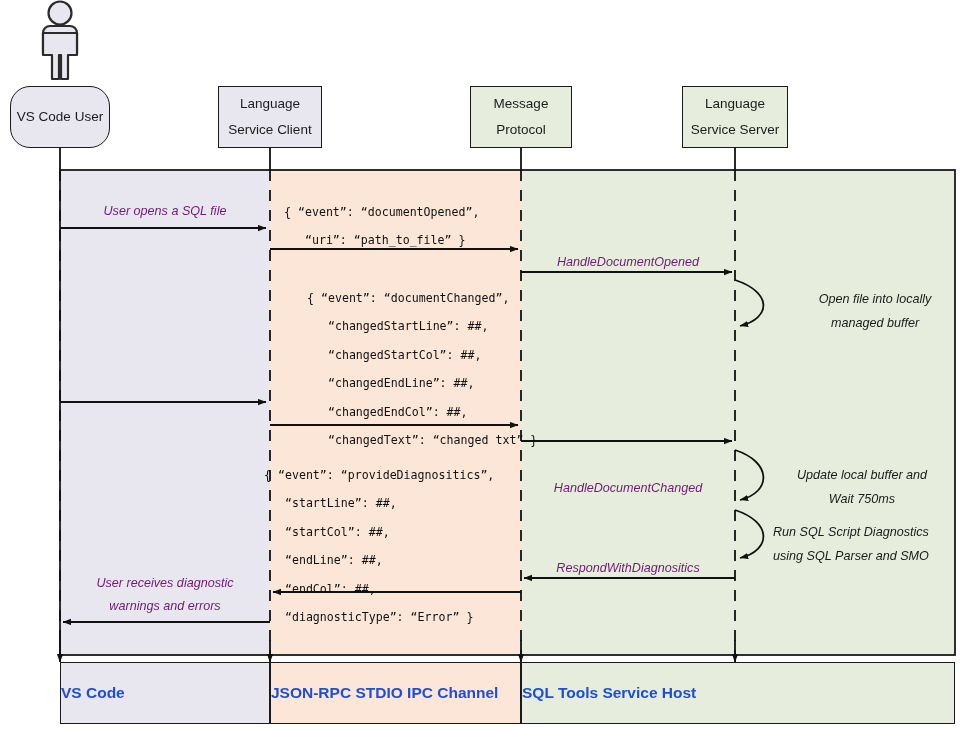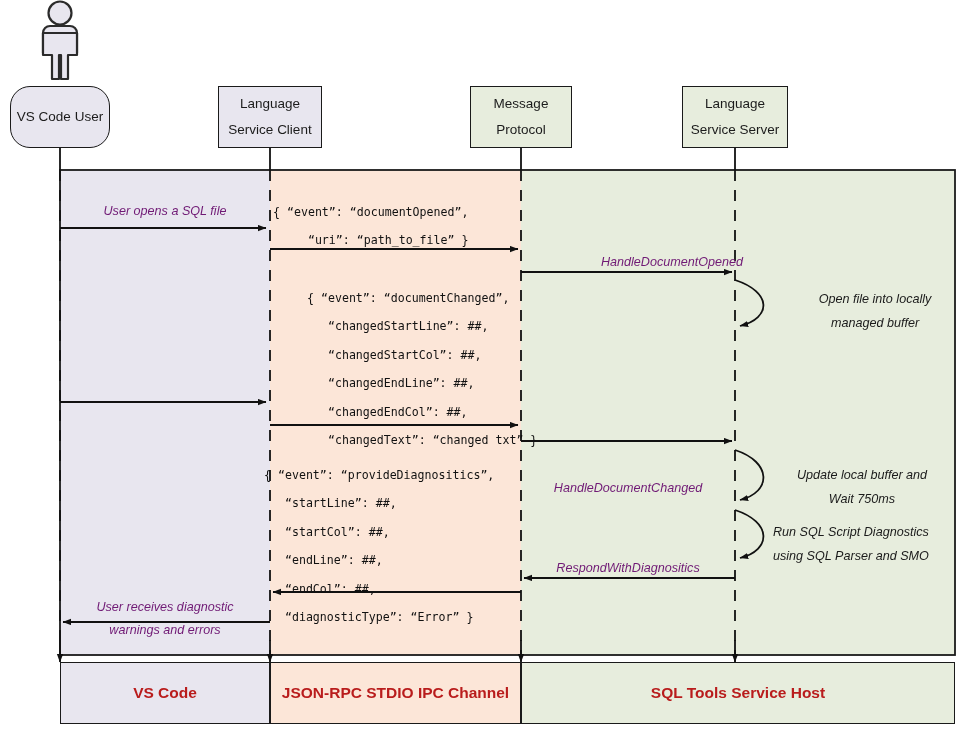--- a/index.html
+++ b/index.html
@@ -41,24 +41,23 @@
   .node-box .ln { display: block; white-space: nowrap; }
   .node-vs   { background: #e8e6ef; }
   .node-msg  { background: #e7eddd; }
 
   .bandlabel {
     position: absolute;
     box-sizing: border-box;
     border: 1.6px solid #1a1a1a;
     display: flex;
     align-items: center;
-    justify-content: center;
     font-size: 15.5px;
     font-weight: bold;
-    color: #b91c1c;
+    color: #1d4ed8;
     white-space: nowrap;
   }
   .band-purple { background: #e8e6ef; }
   .band-orange { background: #fce6d8; }
   .band-green  { background: #e7eddd; }
 
   .msg-label {
     position: absolute;
     font-style: italic;
     font-size: 12.6px;
@@ -200,38 +199,38 @@
   <div class="node-box node-msg" style="left:682px; top:86px; width:106px; height:62px;">
     <span class="ln">Language</span>
     <span class="ln">Service Server</span>
   </div>
 
   <div class="msg-label" style="left:60px; top:200px; width:210px;">
     <span>User opens a SQL file</span>
   </div>
 
 
-  <div class="msg-label" style="left:58px; top:596px; width:214px;font-style:italic;">
+  <div class="msg-label" style="left:58px; top:572px; width:214px;font-style:italic;">
     <span class="ln" style="display:block">User receives diagnostic</span>
     <span class="ln" style="display:block">warnings and errors</span>
   </div>
 
-  <div class="msg-label" style="left:521px; top:251px; width:214px;padding-left:44px;">
+  <div class="msg-label" style="left:521px; top:251px; width:214px;">
     <span>HandleDocumentOpened</span>
   </div>
 
   <div class="msg-label" style="left:521px; top:433px; width:214px;margin-top:44px;">
     <span>HandleDocumentChanged</span>
   </div>
 
   <div class="msg-label" style="left:521px; top:557px; width:214px;">
     <span>RespondWithDiagnositics</span>
   </div>
 
-  <div class="json-block" style="left:273px; top:198px;text-align:right;">{ “event”: “documentOpened”,
+  <div class="json-block" style="left:284px; top:198px;">{ “event”: “documentOpened”,
    “uri”: “path_to_file” }</div>
 
   <div class="json-block" style="left:264px; top:284px;margin-left:43px;">{ “event”: “documentChanged”,
    “changedStartLine”: ##,
    “changedStartCol”: ##,
    “changedEndLine”: ##,
    “changedEndCol”: ##,
    “changedText”: “changed txt” }</div>
 
   <div class="json-block" style="left:264px; top:461px;">{ “event”: “provideDiagnositics”,

